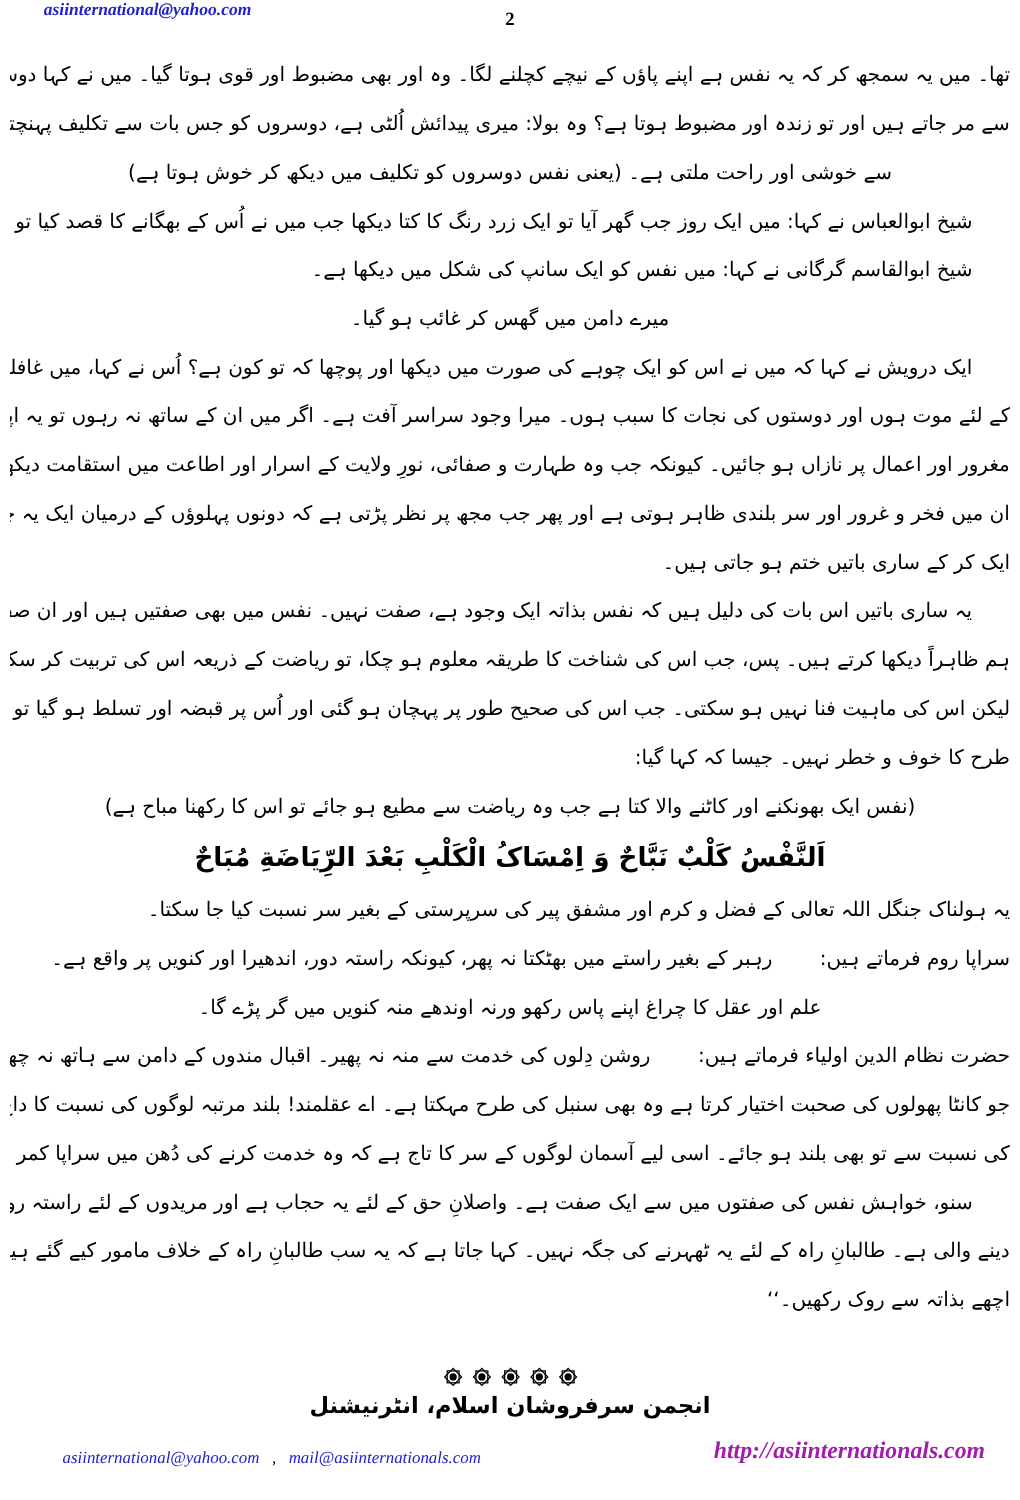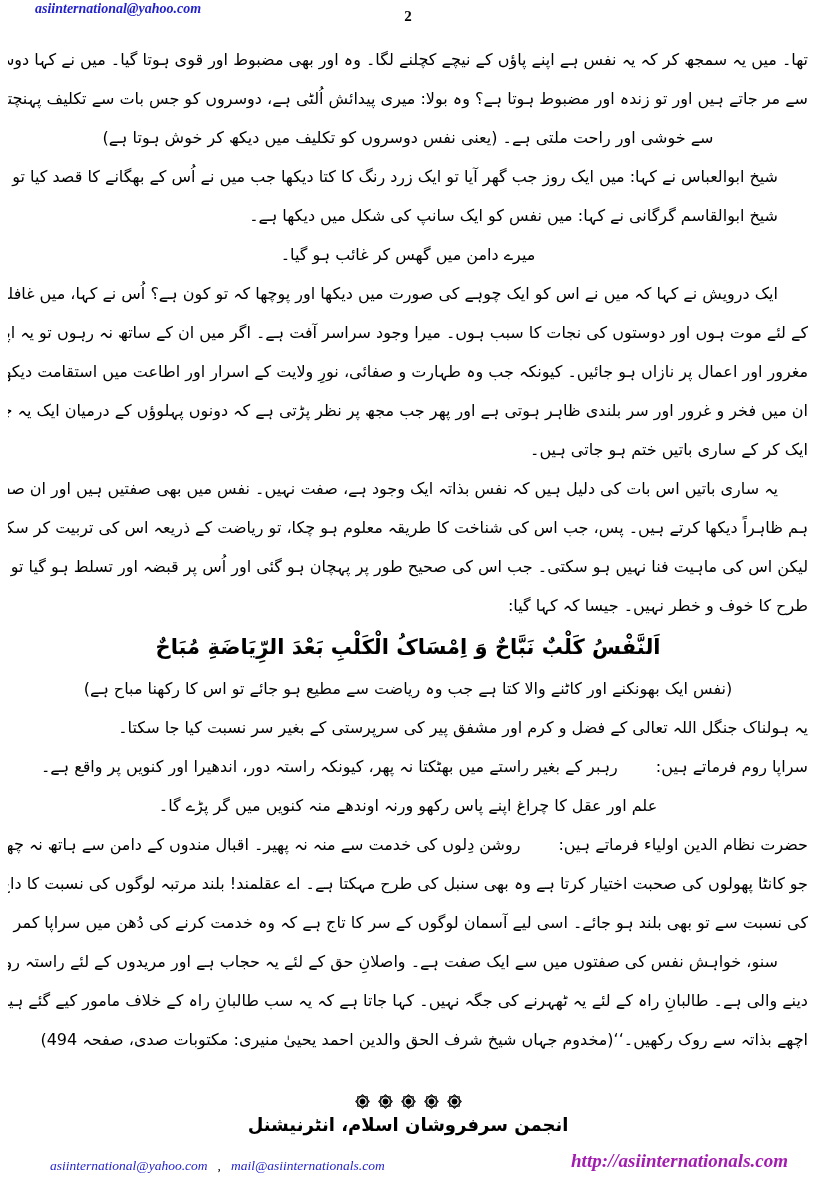--- a/index.html
+++ b/index.html
@@ -75,39 +75,38 @@
     <div class="line center">میرے دامن میں گھس کر غائب ہو گیا۔</div>
     <div class="line indent">ایک درویش نے کہا کہ میں نے اس کو ایک چوہے کی صورت میں دیکھا اور پوچھا کہ تو کون ہے؟ اُس نے کہا، میں غافلوں</div>
     <div class="line ">کے لئے موت ہوں اور دوستوں کی نجات کا سبب ہوں۔ میرا وجود سراسر آفت ہے۔ اگر میں ان کے ساتھ نہ رہوں تو یہ اپنی پاکیوں پر</div>
     <div class="line ">مغرور اور اعمال پر نازاں ہو جائیں۔ کیونکہ جب وہ طہارت و صفائی، نورِ ولایت کے اسرار اور اطاعت میں استقامت دیکھتے ہیں تو</div>
     <div class="line ">ان میں فخر و غرور اور سر بلندی ظاہر ہوتی ہے اور پھر جب مجھ پر نظر پڑتی ہے کہ دونوں پہلوؤں کے درمیان ایک یہ چیز بھی ہے تو ایک</div>
     <div class="line ">ایک کر کے ساری باتیں ختم ہو جاتی ہیں۔</div>
     <div class="line indent">یہ ساری باتیں اس بات کی دلیل ہیں کہ نفس بذاتہ ایک وجود ہے، صفت نہیں۔ نفس میں بھی صفتیں ہیں اور ان صفتوں کو</div>
     <div class="line ">ہم ظاہراً دیکھا کرتے ہیں۔ پس، جب اس کی شناخت کا طریقہ معلوم ہو چکا، تو ریاضت کے ذریعہ اس کی تربیت کر سکتے ہیں۔</div>
     <div class="line ">لیکن اس کی ماہیت فنا نہیں ہو سکتی۔ جب اس کی صحیح طور پر پہچان ہو گئی اور اُس پر قبضہ اور تسلط ہو گیا تو اب اُس کے باقی رہنے سے کسی</div>
     <div class="line ">طرح کا خوف و خطر نہیں۔ جیسا کہ کہا گیا:</div>
+    <div class="line center">(نفس ایک بھونکنے اور کاٹنے والا کتا ہے جب وہ ریاضت سے مطیع ہو جائے تو اس کا رکھنا مباح ہے)</div>
     <div class="line verse">اَلنَّفْسُ کَلْبٌ نَبَّاحٌ وَ اِمْسَاکُ الْکَلْبِ بَعْدَ الرِّیَاضَةِ مُبَاحٌ</div>
-    <div class="line center">(نفس ایک بھونکنے اور کاٹنے والا کتا ہے جب وہ ریاضت سے مطیع ہو جائے تو اس کا رکھنا مباح ہے)</div>
     <div class="line ">یہ ہولناک جنگل اللہ تعالی کے فضل و کرم اور مشفق پیر کی سرپرستی کے بغیر سر نسبت کیا جا سکتا۔</div>
     <div class="line labeled">
       <span>سراپا روم فرماتے ہیں:</span>
       <span>رہبر کے بغیر راستے میں بھٹکتا نہ پھر، کیونکہ راستہ دور، اندھیرا اور کنویں پر واقع ہے۔</span>
     </div>
     <div class="line center">علم اور عقل کا چراغ اپنے پاس رکھو ورنہ اوندھے منہ کنویں میں گر پڑے گا۔</div>
     <div class="line labeled">
       <span>حضرت نظام الدین اولیاء فرماتے ہیں:</span>
       <span>روشن دِلوں کی خدمت سے منہ نہ پھیر۔ اقبال مندوں کے دامن سے ہاتھ نہ چھڑا۔</span>
     </div>
     <div class="line ">جو کانٹا پھولوں کی صحبت اختیار کرتا ہے وہ بھی سنبل کی طرح مہکتا ہے۔ اے عقلمند! بلند مرتبہ لوگوں کی نسبت کا داغ حاصل کر تا کہ بلند لوگوں</div>
     <div class="line ">کی نسبت سے تو بھی بلند ہو جائے۔ اسی لیے آسمان لوگوں کے سر کا تاج ہے کہ وہ خدمت کرنے کی دُھن میں سراپا کمر بن گیا ہے۔</div>
     <div class="line indent">سنو، خواہش نفس کی صفتوں میں سے ایک صفت ہے۔ واصلانِ حق کے لئے یہ حجاب ہے اور مریدوں کے لئے راستہ روک</div>
     <div class="line ">دینے والی ہے۔ طالبانِ راہ کے لئے یہ ٹھہرنے کی جگہ نہیں۔ کہا جاتا ہے کہ یہ سب طالبانِ راہ کے خلاف مامور کیے گئے ہیں تا کہ</div>
     <div class="line split">
       <span>اچھے بذاتہ سے روک رکھیں۔‘‘</span>
-      <span>(مخدوم جہاں شیخ شرف الحق والدین احمد یحییٰ منیری: مکتوبات صدی، صفحہ 494)</span>
     </div>
   </div>
 
 <div class="ornament-row"><span class="star"><svg width="17" height="17" viewBox="0 0 20 20">
         <g fill="none" stroke="#000" stroke-width="1.2">
           <rect x="4.4" y="4.4" width="11.2" height="11.2"></rect>
           <rect x="4.4" y="4.4" width="11.2" height="11.2" transform="rotate(45 10 10)"></rect>
         </g>
         <circle cx="10" cy="10" r="3.4" fill="#000"></circle>
       </svg></span><span class="star"><svg width="17" height="17" viewBox="0 0 20 20">

